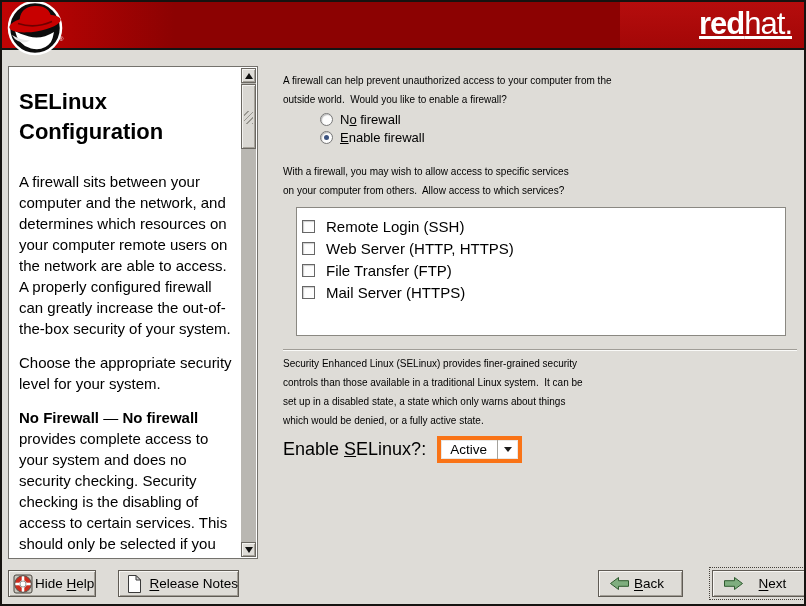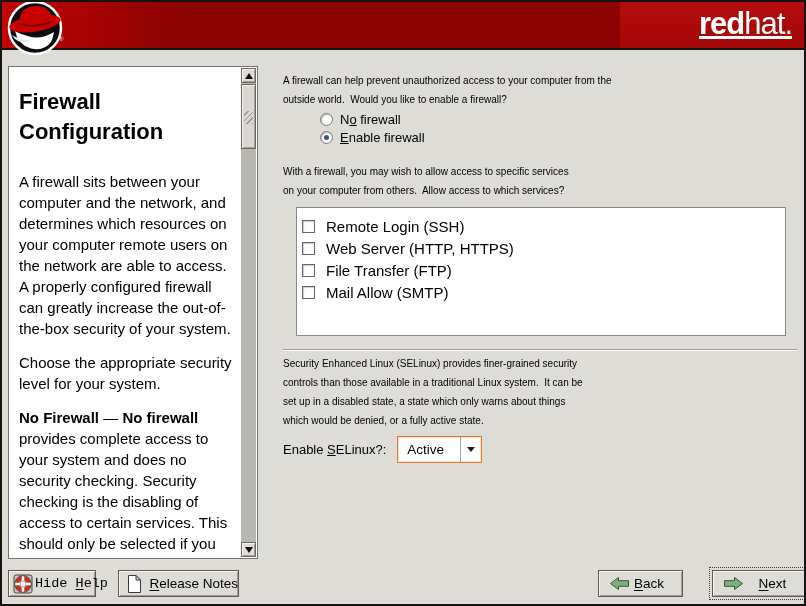--- a/index.html
+++ b/index.html
@@ -104,41 +104,41 @@
     box-shadow:inset 1px 1px 1px #ccc; margin-right:11px; flex:none;
   }
   .svc-label { font-size:15px; }
 
   .separator {
     position:absolute; left:13px; top:283px; width:514px; height:2px;
     border-top:1px solid #a09d97; border-bottom:1px solid #fafaf8;
   }
 
   .selinux-row { position:absolute; left:13px; top:370px; height:27px; display:flex; align-items:center; }
-  .selinux-label { font-size:13px; margin-right:11px; }
+  .selinux-label { font-size:18px; margin-right:11px; }
   .combo {
-    width:85px; height:27px; background:#fff; border:1px solid #f97316;
+    width:85px; height:27px; background:#fff; border:4px solid #f97316;
     box-shadow:0 0 0 1px #e9e8e5 inset; display:flex; align-items:center; position:relative;
   }
   .combo-value { font-size:13.5px; padding-left:9px; flex:1; }
   .combo-arrow-zone {
     width:21px; height:100%; border-left:1px solid #a5a39d;
     display:flex; align-items:center; justify-content:center;
   }
   .chev { width:0; height:0; border-left:4px solid transparent; border-right:4px solid transparent; border-top:5px solid #1c1c1c; }
 
   
   .btn {
     position:absolute; top:570px; height:27px;
     background:#dedcd7; border:1px solid #5f5b54;
     box-shadow:inset 1px 1px 0 #f7f6f3, inset -1px -1px 0 #a29e96;
     display:flex; align-items:center; font-size:13.5px; color:#000;
   }
   .btn u { text-underline-offset:2px; }
-  .btn-hide-help { left:8px; width:88px; padding-left:4px;font-family:Liberation Mono, monospace; }
+  .btn-hide-help { left:8px; width:88px; padding-left:4px; }
   .btn-release   { left:118px; width:121px; padding-left:5px;justify-content:space-between; }
   .btn-back      { left:598px; width:85px; padding:0 14px 0 10px; }
   .btn-next      { left:712px; width:104px; padding:0 14px 0 10px; outline:1px dotted #44403a; outline-offset:2px; }
   .btn .lbl { white-space:pre; }
   .btn .lbl-center { flex:1; text-align:center; white-space:pre; }
   .btn svg { flex:none; }
   .btn-hide-help svg, .btn-release svg { margin-right:2px; }
 </style>
 </head>
 <body>
@@ -154,21 +154,21 @@
       <path d="M8 35 Q16 40 26 40.5 Q20 44 14 41 Q10 39 8 35 Z" fill="#e8e8e8"></path>
       <ellipse cx="31" cy="23.5" rx="26" ry="8" fill="#c80000" transform="rotate(-9 31 23.5)"></ellipse>
       <path d="M15 21 Q16 6 31 6 Q46 6 47 19 L47.5 23 Q31 29 14.5 24 Z" fill="#c80000" transform="rotate(-5 31 15)"></path>
       <path d="M14 23.5 Q31 29 48 21.5" stroke="#6e0000" stroke-width="1.6" fill="none"></path>
       <text x="55" y="41" font-size="6" fill="#fff">®</text>
     </svg>
   </div>
 
   <div class="help-panel">
     <div class="help-text">
-      <h1>Firewall Configuration</h1>
+      <h1>SELinux Configuration</h1>
       <p>A firewall sits between your computer and the network, and determines which resources on your computer remote users on the network are able to access. A properly configured firewall can greatly increase the out-of-the-box security of your system.</p>
       <p>Choose the appropriate security level for your system.</p>
       <p><b>No Firewall</b><span> — </span><b>No firewall</b><span> provides complete access to your system and does no security checking. Security checking is the disabling of access to certain services. This should only be selected if you are running on a trusted</span></p>
     </div>
     <div class="sb">
       <div class="sb-btn up">
           <div class="tri-up"></div>
         </div>
       <div class="sb-thumb">
           <div class="sb-grip"></div>
@@ -205,21 +205,21 @@
       <div class="svc-row">
         <div class="checkbox"></div>
         <span class="svc-label">Web Server (HTTP, HTTPS)</span>
       </div>
       <div class="svc-row">
         <div class="checkbox"></div>
         <span class="svc-label">File Transfer (FTP)</span>
       </div>
       <div class="svc-row">
         <div class="checkbox"></div>
-        <span class="svc-label">Mail Allow (SMTP)</span>
+        <span class="svc-label">Mail Server (HTTPS)</span>
       </div>
     </div>
 
     <div class="separator"></div>
 
     <p class="para p-selinux">Security Enhanced Linux (SELinux) provides finer-grained security
 controls than those available in a traditional Linux system.  It can be
 set up in a disabled state, a state which only warns about things
 which would be denied, or a fully active state.</p>
 

